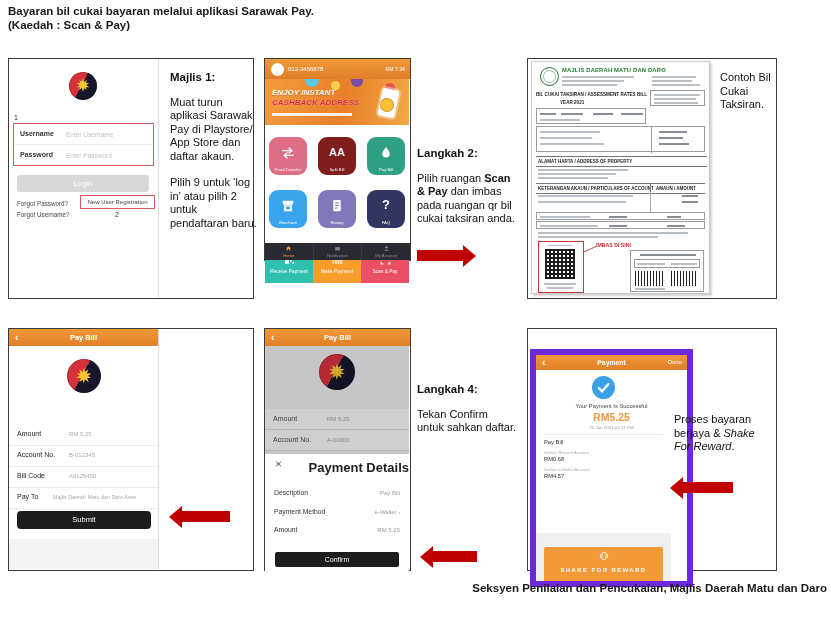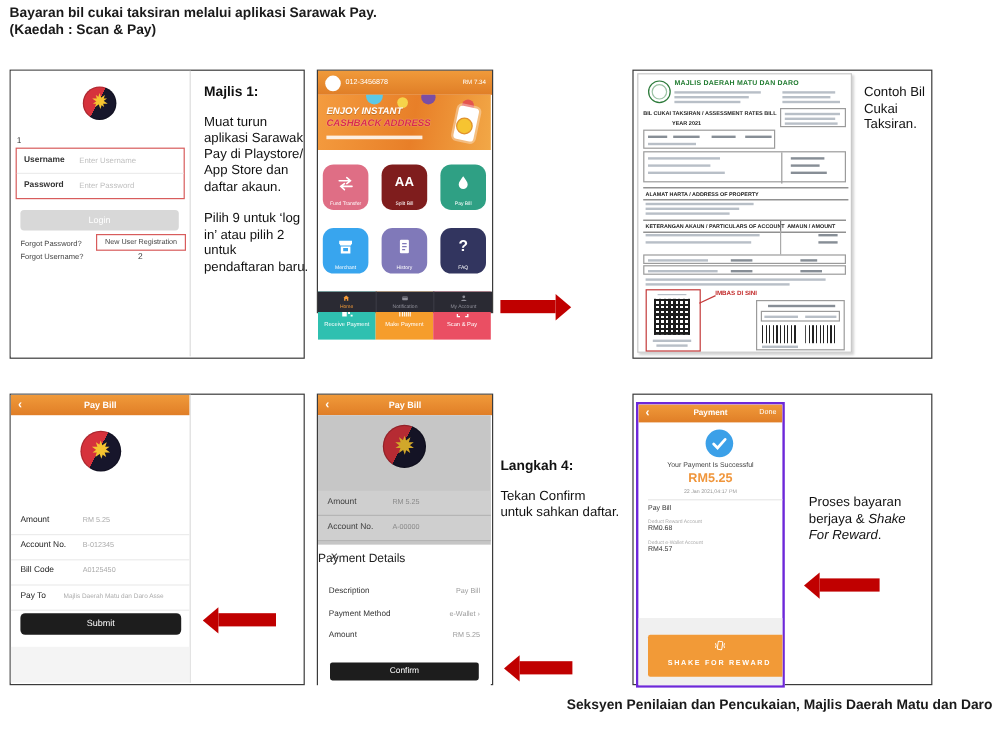--- a/index.html
+++ b/index.html
@@ -67,21 +67,21 @@
       repeating-linear-gradient(90deg,#1c1c1c 0 2px,#fff 2px 4px)}
   .barcode{background:repeating-linear-gradient(90deg,#222 0 1px,#fff 1px 3px)}
   .banner-dot{position:absolute;border-radius:50%}
   b,i{font-family:inherit}
 </style>
 </head>
 <body>
 
 <div class="canvas">
 
-  <div class="doc-title" style="top:5px">Bayaran bil cukai taksiran melalui aplikasi Sarawak Pay.</div>
+  <div class="doc-title" style="top:5px">Bayaran bil cukai bayaran melalui aplikasi Sarawak Pay.</div>
   <div class="doc-title" style="top:19px">(Kaedah : Scan &amp; Pay)</div>
 
   <div class="panel" style="left:8px;top:58px;width:246px;height:241px">
     <div class="phone" style="left:0;top:0;width:150px;height:238px;border-right:1px solid #dcdcdc">
       <div class="swklogo" style="left:60px;top:13px;width:28px;height:28px">
         <i style="font-size:16px"></i>
           <i class="r" style="font-size:16px"></i>
       </div>
       <div class="abs" style="left:5px;top:55px;font-size:7px;color:#333">1</div>
       <div class="redbox" style="left:4px;top:64px;width:141px;height:43px">
@@ -207,20 +207,24 @@
       <div class="navitem">
         <svg width="7" height="7" viewBox="0 0 24 24" fill="#8E8E98">
             <circle cx="12" cy="8" r="4"></circle>
             <path d="M4 20c1.5-4.5 14.5-4.5 16 0z"></path>
           </svg>
         <span>My Account</span>
       </div>
     </div>
   </div>
 
+  <div class="instr" style="left:417px;top:147px;width:102px">
+    <div class="h">Langkah 2:</div>
+    <p><span>Pilih ruangan </span><b>Scan &amp; Pay</b><span> dan imbas pada ruangan qr bil cukai taksiran anda.</span></p>
+  </div>
   <div class="arrow right" style="left:417px;top:250px;width:46px"></div>
 
   <div class="panel" style="left:527px;top:58px;width:250px;height:241px">
     <div class="bill" style="left:3px;top:2px;width:179px;height:233px">
       <div class="abs" style="left:8px;top:5px;width:17px;height:17px;border:1px solid #2C7A3A;border-radius:50%;box-shadow:inset 0 0 0 2px #fff, inset 0 0 0 3px #9CC3A5"></div>
       <div class="abs" style="left:30px;top:5px;font-size:5.8px;font-weight:bold;color:#1E7A2E;letter-spacing:.2px">MAJLIS DAERAH MATU DAN DARO</div>
       <span class="bar" style="left:30px;top:14px;width:72px"></span>
       <span class="bar" style="left:30px;top:18px;width:62px"></span>
       <span class="bar" style="left:30px;top:22px;width:55px"></span>
       <span class="bar" style="left:120px;top:14px;width:44px"></span>
@@ -351,21 +355,21 @@
         <span class="abs" style="left:8px;top:6px;font-size:7px;color:#3c3c3c">Amount</span>
         <span class="abs" style="left:62px;top:7px;font-size:6px;color:#8a8a8a">RM 5.25</span>
       </div>
       <div class="abs" style="left:0;top:84px;width:144px;height:20px;background:#CFCFCF;border-bottom:1px solid #b5b5b5">
         <span class="abs" style="left:8px;top:6px;font-size:7px;color:#3c3c3c">Account No.</span>
         <span class="abs" style="left:62px;top:7px;font-size:6px;color:#8a8a8a">A-00000</span>
       </div>
     </div>
     <div class="abs" style="left:0;top:125px;width:144px;height:118px;background:#fff">
       <span class="x-icon abs" style="left:10px;top:5px;font-size:8.5px;color:#555"></span>
-      <div class="abs" style="left:0;top:6px;width:100%;text-align:left;font-size:10px;font-weight:normal;color:#222">Payment Details</div>
+      <div class="abs" style="left:0;top:6px;width:100%;text-align:right;font-size:13px;font-weight:bold;color:#222">Payment Details</div>
       <div class="srow" style="top:30px">
         <span class="fl">Description</span>
         <span class="fv">Pay Bill</span>
       </div>
       <div class="srow" style="top:49px">
         <span class="fl">Payment Method</span>
         <span class="fv">e-Wallet ›</span>
       </div>
       <div class="srow" style="top:67px">
         <span class="fl">Amount</span>
@@ -375,21 +379,21 @@
     </div>
   </div>
 
   <div class="instr" style="left:417px;top:383px;width:100px">
     <div class="h">Langkah 4:</div>
     <p>Tekan Confirm untuk sahkan daftar.</p>
   </div>
   <div class="arrow left" style="left:433px;top:551px;width:44px"></div>
 
   <div class="panel" style="left:527px;top:328px;width:250px;height:243px">
-    <div class="phone" style="left:2px;top:6px;width:124px;height:238px;border:2px solid #6d28d9">
+    <div class="phone" style="left:2px;top:20px;width:163px;height:238px;border:6px solid #6d28d9">
       <div class="hd" style="height:15px">
         <span class="back"></span>
         <span class="hdt" style="top:3.5px;font-size:6.8px">Payment</span>
         <span class="abs" style="right:5px;top:4px;font-size:6px">Done</span>
       </div>
       <div class="abs" style="left:56px;top:21px;width:23px;height:23px;border-radius:50%;background:#3BA0E8">
         <svg width="23" height="23" viewBox="0 0 24 24" fill="none">
             <path d="M7 12.5l3.4 3.5L17 8.5" stroke="#fff" stroke-width="2.4" stroke-linecap="round"></path>
           </svg>
       </div>

